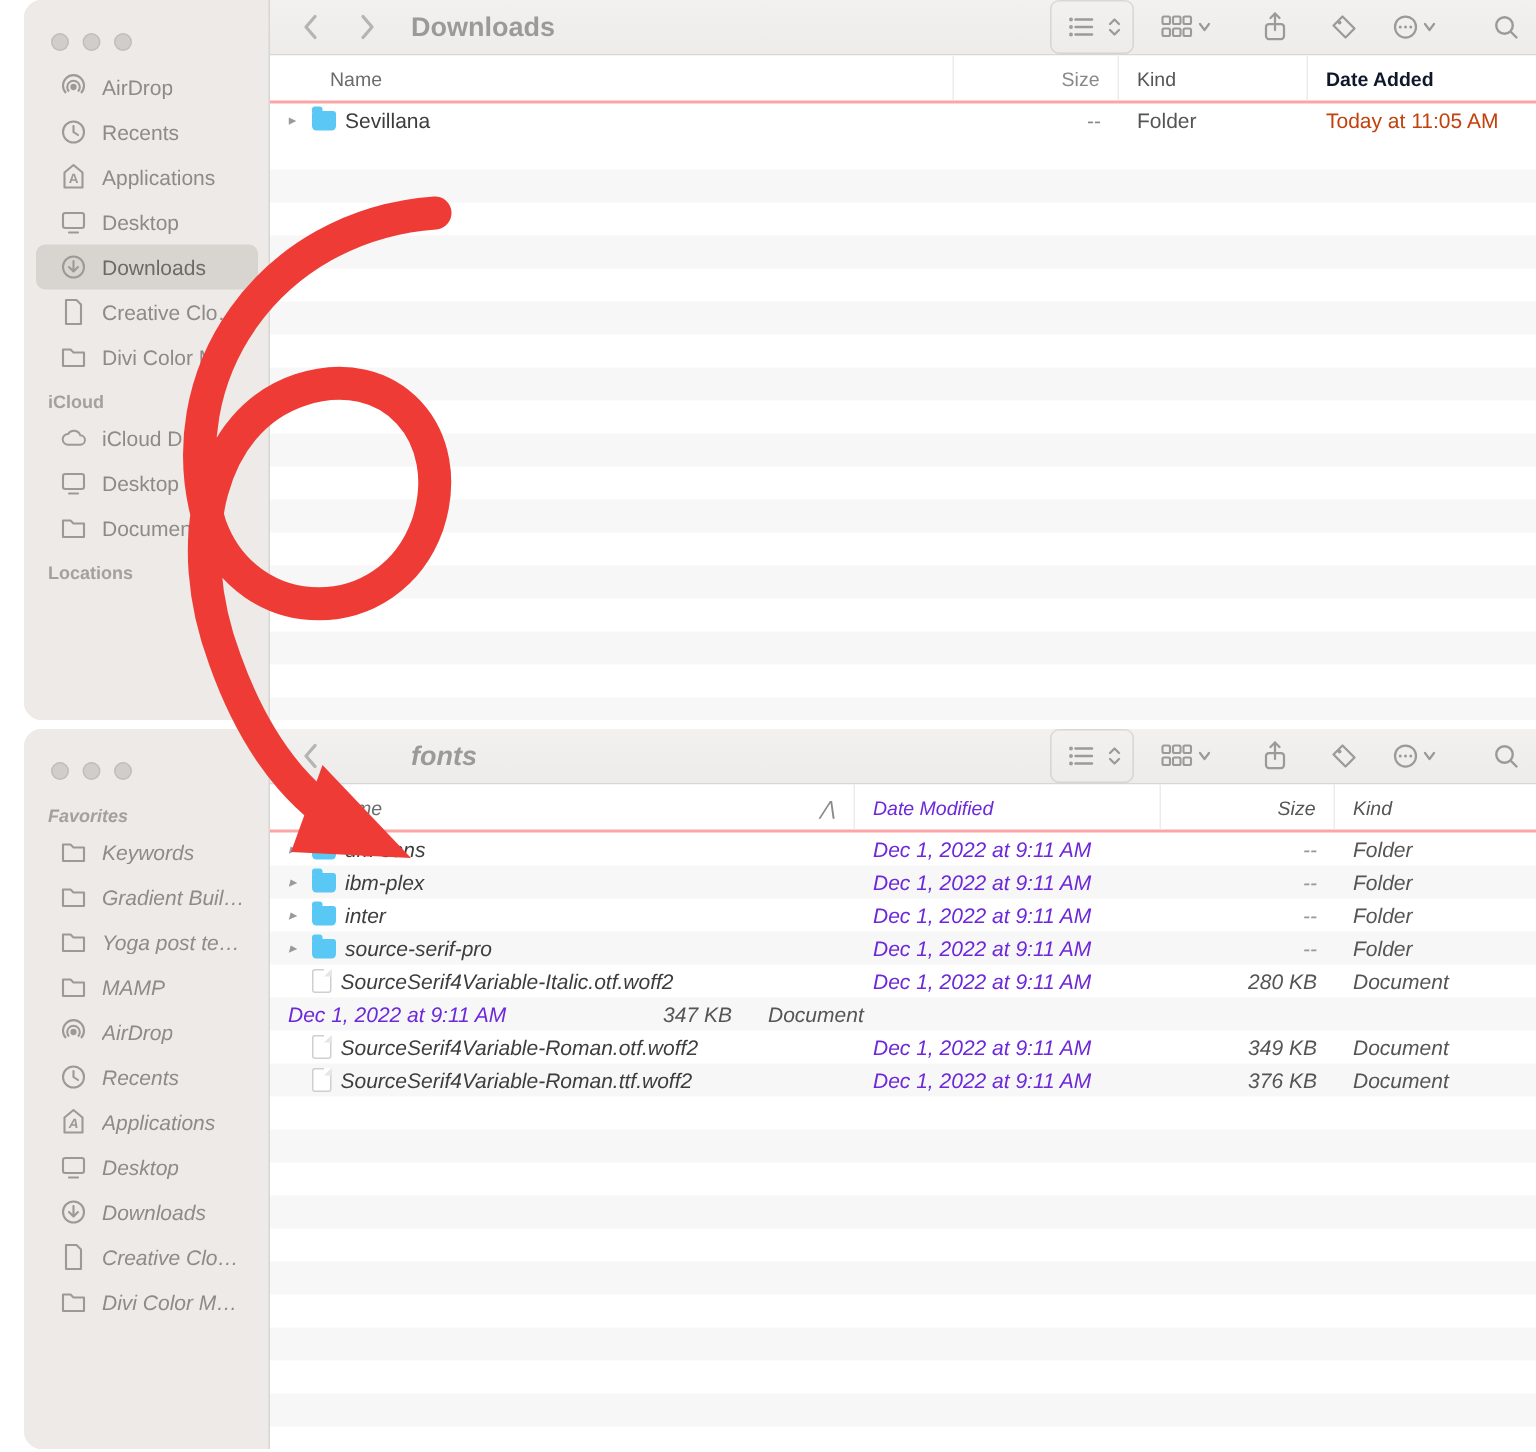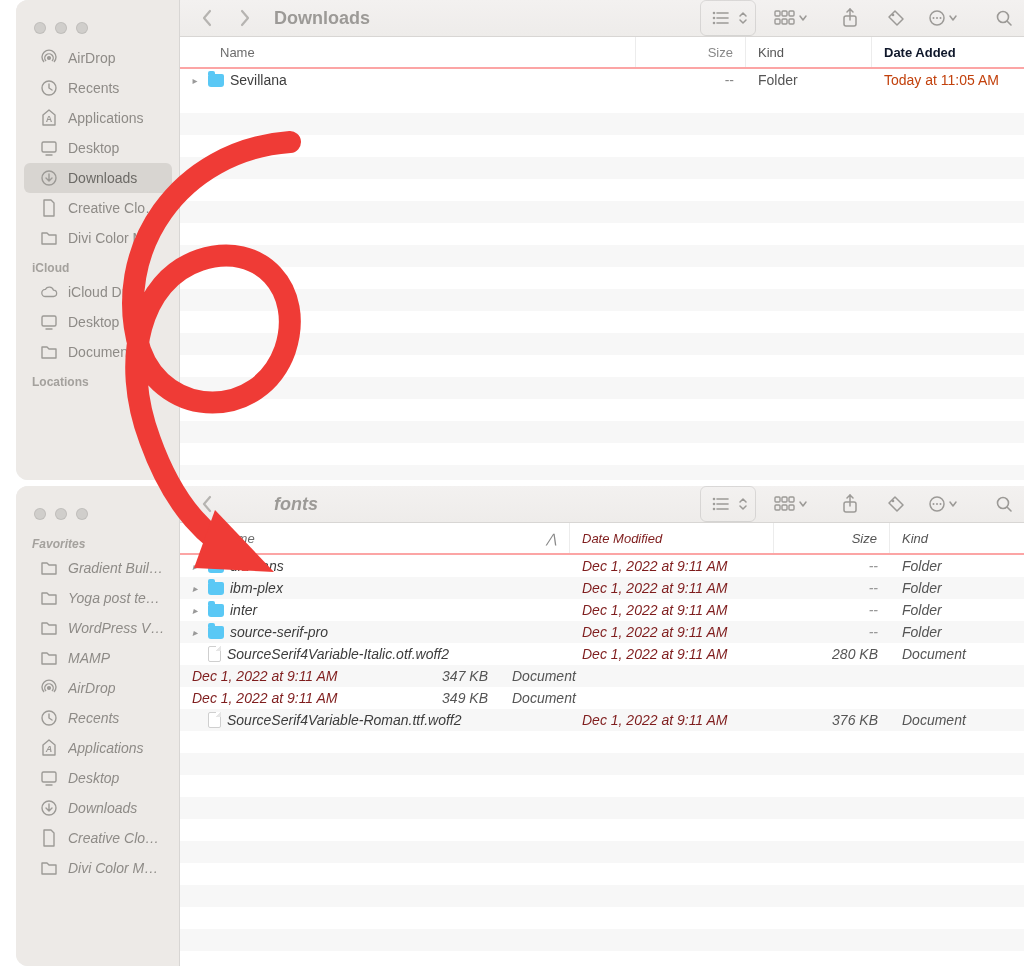--- a/index.html
+++ b/index.html
@@ -57,21 +57,21 @@
 
   
   .top .col.size, .top .cell.size { width:110px; flex:0 0 110px; text-align:right; justify-content:flex-end; color:#888;}
   .top .col.kind, .top .cell.kind { width:126px; flex:0 0 126px; color:#555;}
   .top .col.date, .top .cell.date { width:168px; flex:0 0 168px; }
   .top .col.date { font-weight:600; color:#0f172a;}
   .top .cell.date { color:#c2410c;}
 
   
   .bottom .col.name, .bottom .cell.name { flex:1 1 auto;}
-  .bottom .col.mod, .bottom .cell.mod { width:204px; flex:0 0 204px; color:#7f1d1d;}
+  .bottom .col.mod, .bottom .cell.mod { width:204px; flex:0 0 204px; color:#6d28d9;}
   .bottom .col.size, .bottom .cell.size { width:116px; flex:0 0 116px; text-align:right; justify-content:flex-end; color:#555;}
   .bottom .cell.size.dash { color:#999;}
   .bottom .col.kind, .bottom .cell.kind { width:150px; flex:0 0 150px; color:#555;}
 
   
   .annotation { position:absolute; left:0; top:0; width:1024px; height:968px; pointer-events:none; z-index:50;}
   svg { display:block; }
 </style>
 </head>
 <body>
@@ -405,37 +405,37 @@
 
   <div class="body">
     <div class="sidebar" id="bottom-sidebar">
         <div class="side-section">Favorites</div>
         <div class="side-item">
       <span class="side-ico">
             <svg width="18" height="16" viewBox="0 0 18 16">
               <path d="M2 3 H7 L9 5 H16 V14 H2 Z" fill="none" stroke="currentColor" stroke-width="1.4" stroke-linejoin="round"></path>
             </svg>
           </span>
-      <span class="label">Gradient Buil…</span>
+      <span class="label">Keywords</span>
         </div>
         <div class="side-item">
       <span class="side-ico">
             <svg width="18" height="16" viewBox="0 0 18 16">
               <path d="M2 3 H7 L9 5 H16 V14 H2 Z" fill="none" stroke="currentColor" stroke-width="1.4" stroke-linejoin="round"></path>
             </svg>
           </span>
-      <span class="label">Yoga post te…</span>
+      <span class="label">Gradient Buil…</span>
         </div>
         <div class="side-item">
       <span class="side-ico">
             <svg width="18" height="16" viewBox="0 0 18 16">
               <path d="M2 3 H7 L9 5 H16 V14 H2 Z" fill="none" stroke="currentColor" stroke-width="1.4" stroke-linejoin="round"></path>
             </svg>
           </span>
-      <span class="label">WordPress V…</span>
+      <span class="label">Yoga post te…</span>
         </div>
         <div class="side-item">
       <span class="side-ico">
             <svg width="18" height="16" viewBox="0 0 18 16">
               <path d="M2 3 H7 L9 5 H16 V14 H2 Z" fill="none" stroke="currentColor" stroke-width="1.4" stroke-linejoin="round"></path>
             </svg>
           </span>
       <span class="label">MAMP</span>
         </div>
         <div class="side-item">
@@ -569,20 +569,25 @@
       <div class="cell mod">Dec 1, 2022 at 9:11 AM</div>
       <div class="cell size">280 KB</div>
       <div class="cell kind">Document</div>
     </div>
           <div class="row">
       <div class="cell mod">Dec 1, 2022 at 9:11 AM</div>
       <div class="cell size">347 KB</div>
       <div class="cell kind">Document</div>
     </div>
           <div class="row">
+      <div class="cell name">
+        <span class="disclosure"></span>
+        <span class="file-ico"></span>
+        <span>SourceSerif4Variable-Roman.otf.woff2</span>
+      </div>
       <div class="cell mod">Dec 1, 2022 at 9:11 AM</div>
       <div class="cell size">349 KB</div>
       <div class="cell kind">Document</div>
     </div>
           <div class="row">
       <div class="cell name">
         <span class="disclosure"></span>
         <span class="file-ico"></span>
         <span>SourceSerif4Variable-Roman.ttf.woff2</span>
       </div>

